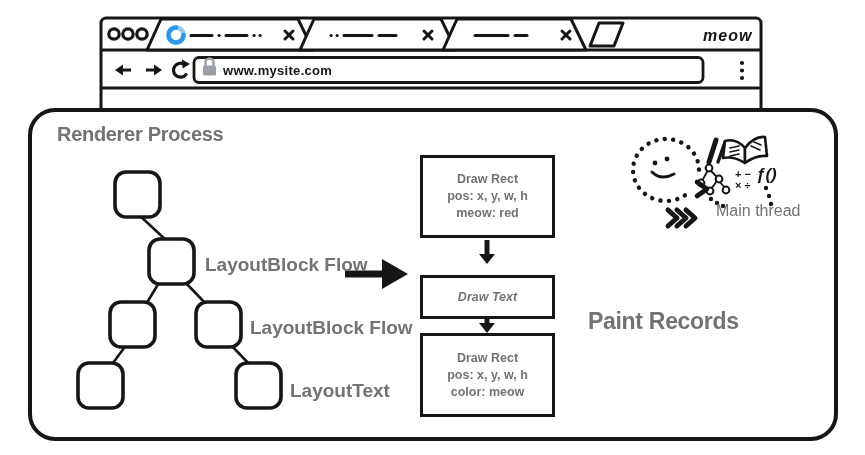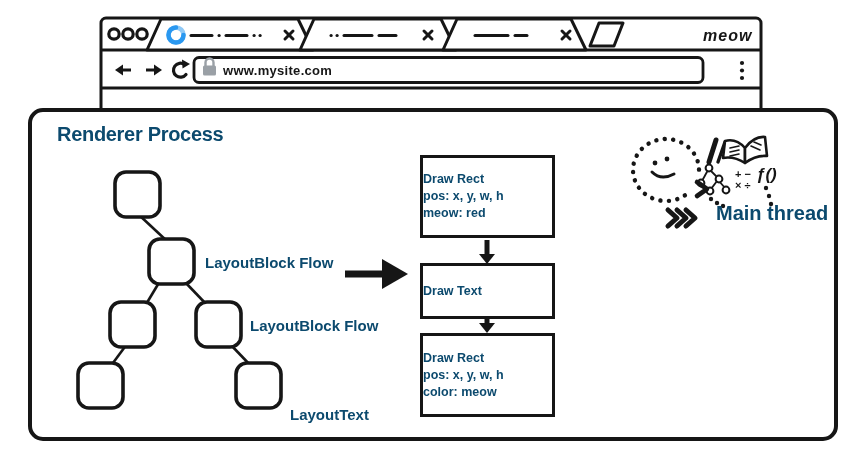--- a/index.html
+++ b/index.html
@@ -1,38 +1,38 @@
 <!DOCTYPE html>
 <html><head>
 <meta charset="utf-8">
 <style>
   html,body{margin:0;padding:0;background:#fff;}
   .stage{position:relative;width:865px;height:455px;background:#fff;overflow:hidden;
-         font-family:"Liberation Sans",sans-serif;color:#0c4a6e;}
+         font-family:"Liberation Sans",sans-serif;color:#737373;}
   svg text{font-family:"Liberation Sans",sans-serif;fill:#161616;}
   .chrome{position:absolute;left:0;top:0;z-index:1;}
   .renderer-box{position:absolute;left:28px;top:108px;width:802px;height:325px;
-                border:4px solid #161616;border-radius:15px;background:#fff;z-index:2;}
+                border:4px solid #161616;border-radius:27px;background:#fff;z-index:2;}
   .overlay{position:absolute;left:0;top:0;}
   .proc-title{position:absolute;left:25px;top:11px;font-size:20px;font-weight:700;
               letter-spacing:-0.3px;white-space:nowrap;}
-  .tree-label{position:absolute;font-size:15px;font-weight:700;white-space:nowrap;}
+  .tree-label{position:absolute;font-size:19px;font-weight:700;white-space:nowrap;}
   .lbl1{left:173px;top:142px;}
   .lbl2{left:218px;top:205px;}
-  .lbl3{left:258px;top:268px;margin-top:26px;}
+  .lbl3{left:258px;top:268px;}
   .paint-box{position:absolute;left:388px;width:135px;border:3px solid #161616;
              background:#fff;box-sizing:border-box;display:flex;flex-direction:column;
-             align-items:flex-start;justify-content:center;text-align:center;
+             align-items:center;justify-content:center;text-align:center;
              font-size:12.5px;font-weight:700;line-height:17px;}
   .pb1{top:43px;height:83px;}
-  .pb2{top:151px;height:56px;}
+  .pb2{top:163px;height:44px;font-style:italic;}
   .pb3{top:221px;height:84px;}
   .paint-heading{position:absolute;left:556px;top:196px;font-size:23px;font-weight:700;
                  letter-spacing:-0.3px;white-space:nowrap;}
-  .main-thread-label{position:absolute;left:684px;top:90px;font-size:20px;font-weight:700;
+  .main-thread-label{position:absolute;left:684px;top:90px;font-size:16px;font-weight:400;
                      white-space:nowrap;}
 </style>
 </head>
 <body>
 
 <div class="stage">
 
   <svg class="chrome" width="865" height="122" viewBox="0 0 865 122">
 
     <rect x="101" y="18" width="660" height="102" rx="5" fill="#fff" stroke="#161616" stroke-width="3"></rect>
@@ -236,16 +236,17 @@
     </div>
     <div class="paint-box pb2">
       <div>Draw Text</div>
     </div>
     <div class="paint-box pb3">
       <div>Draw Rect</div>
       <div>pos: x, y, w, h</div>
       <div>color: meow</div>
     </div>
 
+    <div class="paint-heading">Paint Records</div>
 
     <div class="main-thread-label">Main thread</div>
   </div>
 </div>
 
 </body></html>

